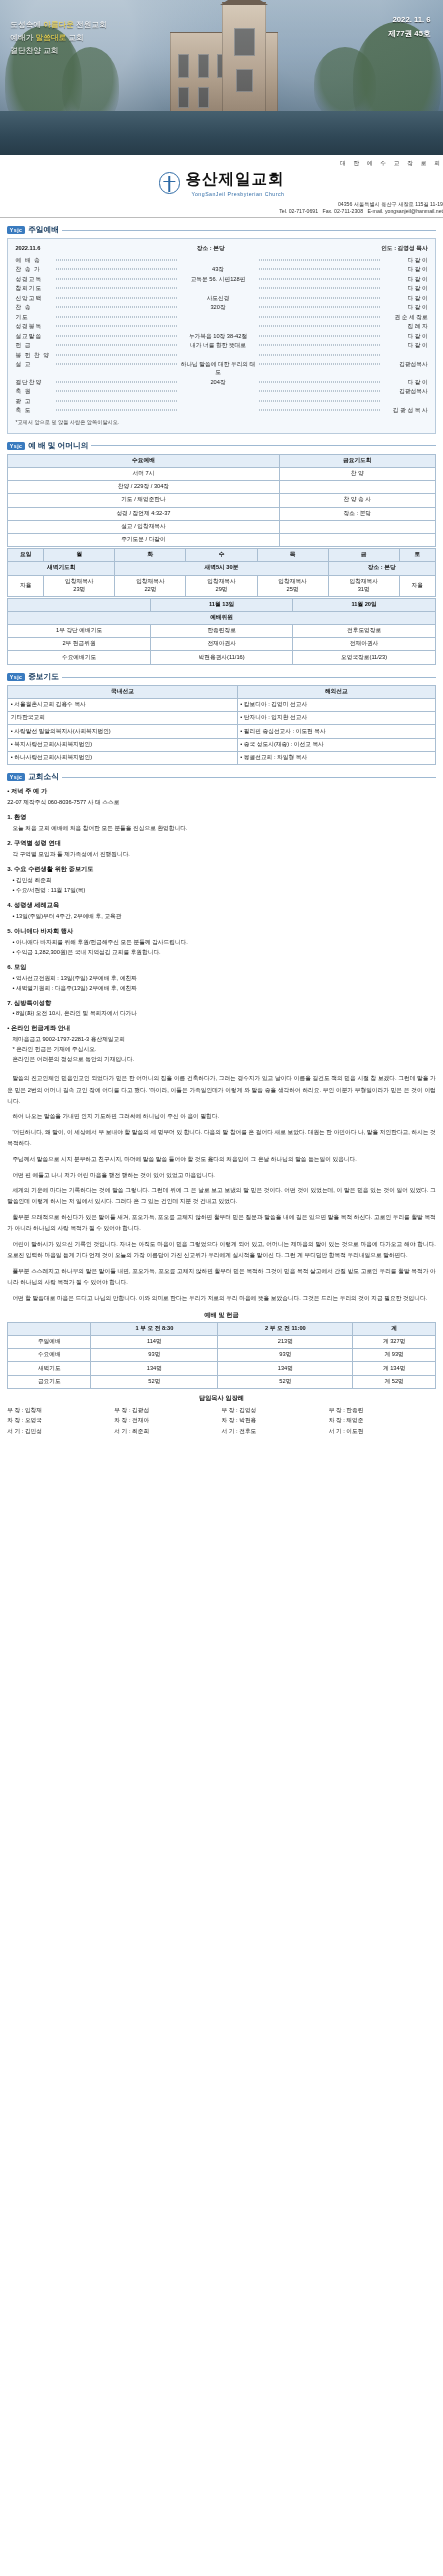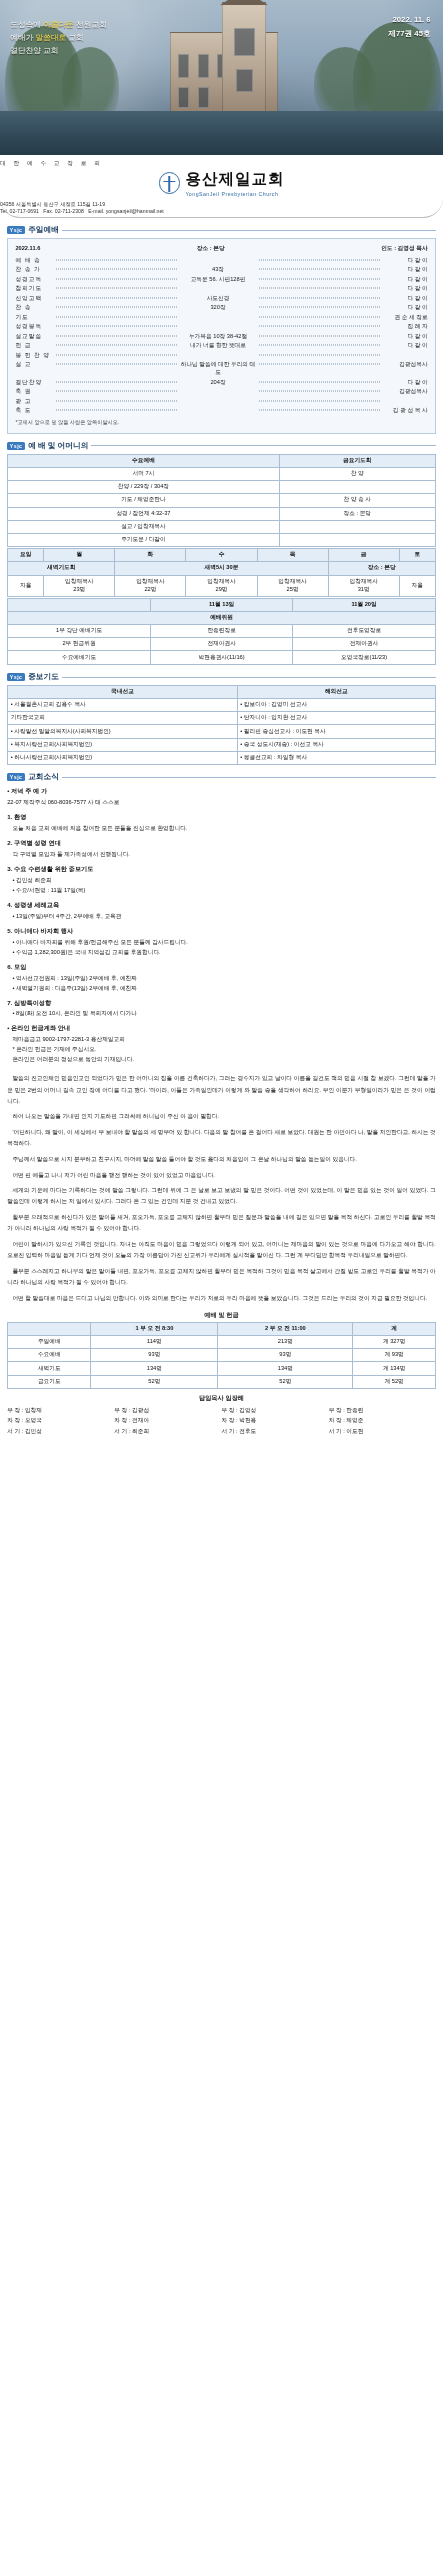--- a/index.html
+++ b/index.html
@@ -70,23 +70,22 @@
   .hero-text .hl { color: #ffe14f; }
   .hero-right {
     position: absolute; right: 12.4px; top: 13px; text-align: right;
     font-size: 7.7px; font-weight: bold; color: #ffffff; line-height: 1.8;
     text-shadow: 0 0.5px 1px rgba(0,0,0,.65);
   }
 
   
   .ch-head {
     padding: 5.2px 0 3.1px;
-    text-align: left;
+    text-align: right;
     border-bottom: 0.5px solid #bcbcbc;
-    border-radius: 20px;
   }
   .ch-head .denom { font-size: 5.7px; letter-spacing: 3.1px; color: #333; }
   .ch-logo-row {
     display: flex; align-items: center; justify-content: center; gap: 5.2px; margin-top: 1px;
   }
   .ch-logo {
     width: 21.6px; height: 21.6px; border-radius: 50%;
     border: 1px solid #2f6ba6; position: relative; flex: none;
   }
   .ch-logo:before {

